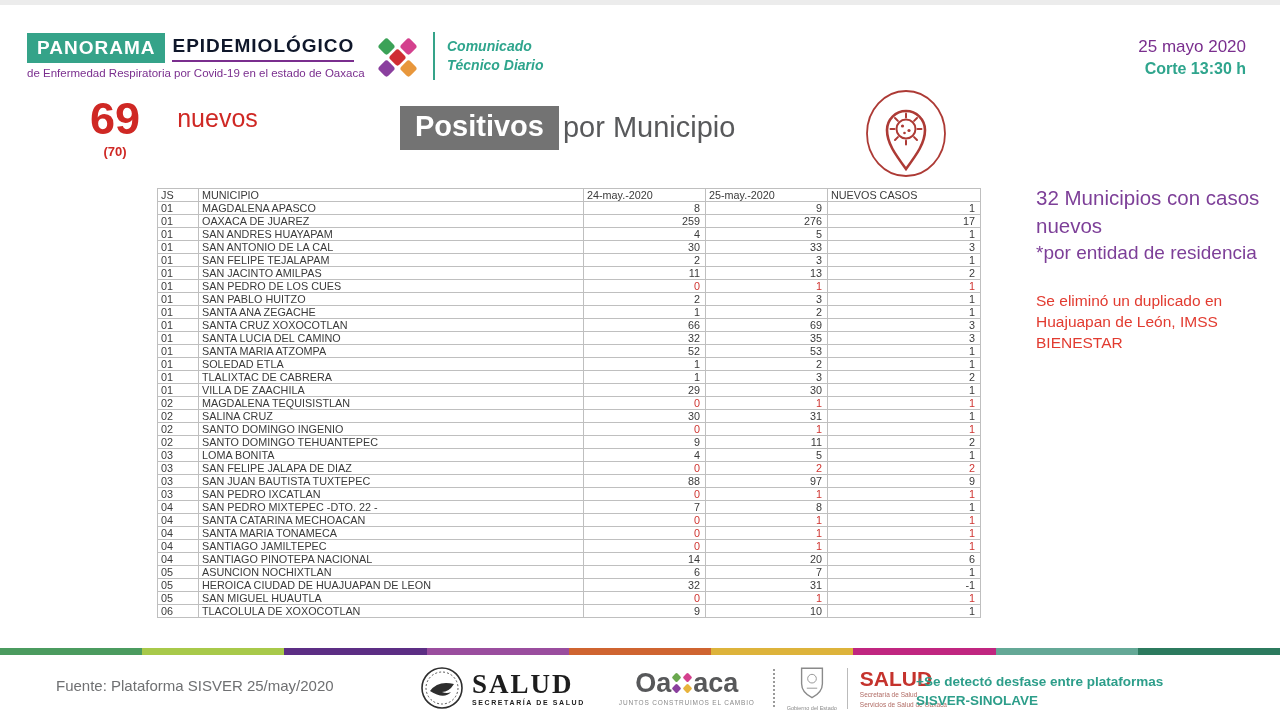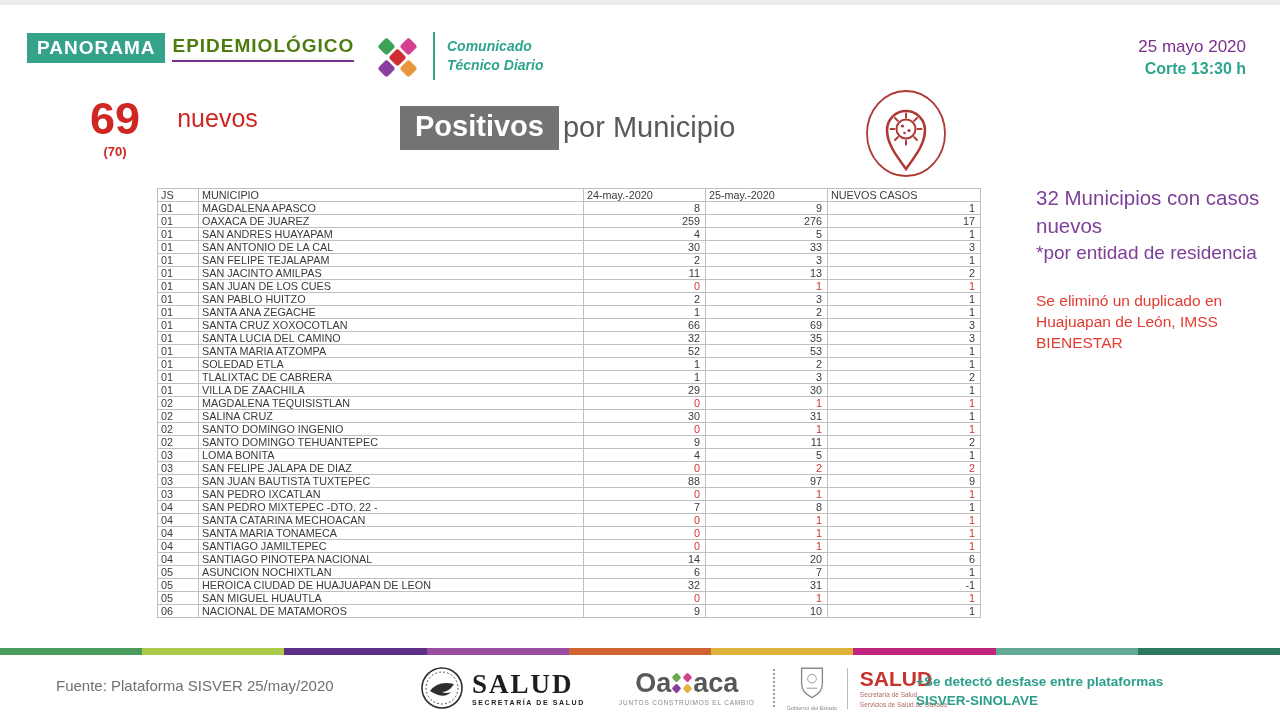--- a/index.html
+++ b/index.html
@@ -6,21 +6,21 @@
   body{
     width:1280px;height:722px;position:relative;background:#ffffff;
     font-family:"Liberation Sans",sans-serif;overflow:hidden;color:#3a3a3a;
   }
   .top-strip{position:absolute;left:0;top:0;width:1280px;height:5px;background:#ececec;}
 
   
   .brand{position:absolute;left:27px;top:33px;}
   .brand-row{display:flex;align-items:center;}
   .brand-box{background:#35a389;color:#fff;font-weight:bold;font-size:19px;letter-spacing:1px;padding:4px 10px;}
-  .brand-rest{color:#4d7c0f;font-weight:bold;font-size:19px;letter-spacing:1px;margin-left:7px;padding-bottom:3px;border-bottom:2px solid #7a2e8e;}
+  .brand-rest{color:#0f172a;font-weight:bold;font-size:19px;letter-spacing:1px;margin-left:7px;padding-bottom:3px;border-bottom:2px solid #7a2e8e;}
   .brand-sub{color:#7a2e8e;font-size:11.5px;margin-top:4px;}
   .logo-diamonds{position:absolute;left:374px;top:34px;width:46px;height:46px;}
   .dmd{position:absolute;width:13px;height:13px;border-radius:3px;transform:rotate(45deg);}
   .dmd.tl{left:5.5px;top:5.5px;background:#3ba257;}
   .dmd.tr{left:27.5px;top:5.5px;background:#d4418e;}
   .dmd.c {left:16.5px;top:16.5px;background:#cf2d33;}
   .dmd.bl{left:5.5px;top:27.5px;background:#8a3f9e;}
   .dmd.br{left:27.5px;top:27.5px;background:#e8973c;}
   .header-divider{position:absolute;left:433px;top:32px;width:2px;height:48px;background:#35a389;}
   .comunicado{position:absolute;left:447px;top:37px;color:#2fa58d;font-size:14px;font-style:italic;font-weight:bold;line-height:19px;}
@@ -82,20 +82,21 @@
 </head>
 <body>
 
 <div class="top-strip"></div>
 
 <div class="brand">
   <div class="brand-row">
     <span class="brand-box">PANORAMA</span>
     <span class="brand-rest">EPIDEMIOLÓGICO</span>
   </div>
+  <div class="brand-sub">de Enfermedad Respiratoria por Covid-19 en el estado de Oaxaca</div>
 </div>
 
 <div class="logo-diamonds">
   <span class="dmd tl"></span>
     <span class="dmd tr"></span>
     <span class="dmd c"></span>
     <span class="dmd bl"></span>
     <span class="dmd br"></span>
 </div>
 <div class="header-divider"></div>
@@ -211,21 +212,21 @@
   <tr>
     <td>01</td>
     <td>SAN JACINTO AMILPAS</td>
     <td class="num">11</td>
     <td class="num">13</td>
     <td class="num">2</td>
   </tr>
 
   <tr class="red">
     <td>01</td>
-    <td>SAN JUAN DE LOS CUES</td>
+    <td>SAN PEDRO DE LOS CUES</td>
     <td class="num">0</td>
     <td class="num">1</td>
     <td class="num">1</td>
   </tr>
 
   <tr>
     <td>01</td>
     <td>SAN PABLO HUITZO</td>
     <td class="num">2</td>
     <td class="num">3</td>
@@ -411,21 +412,21 @@
   <tr class="red">
     <td>05</td>
     <td>SAN MIGUEL HUAUTLA</td>
     <td class="num">0</td>
     <td class="num">1</td>
     <td class="num">1</td>
   </tr>
 
   <tr>
     <td>06</td>
-    <td>NACIONAL DE MATAMOROS</td>
+    <td>TLACOLULA DE XOXOCOTLAN</td>
     <td class="num">9</td>
     <td class="num">10</td>
     <td class="num">1</td>
   </tr>
 </tbody>
   </table>
 </div>
 
 <div class="side-notes">
   <div class="sn-purple-big">32 Municipios con casos nuevos</div>

